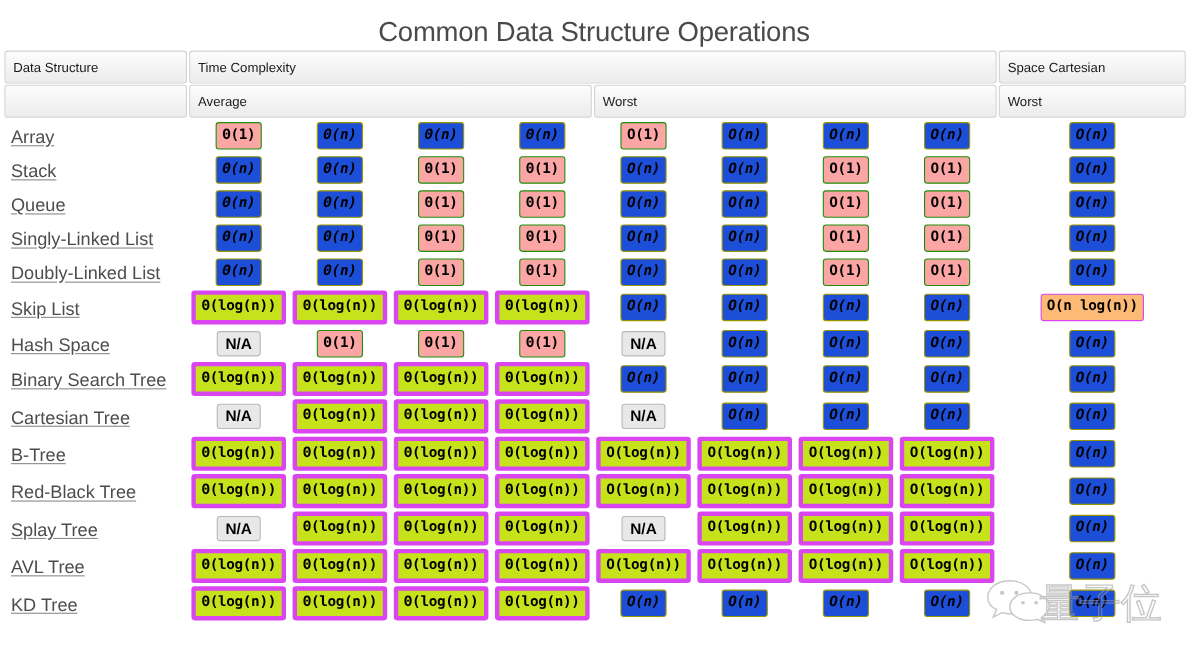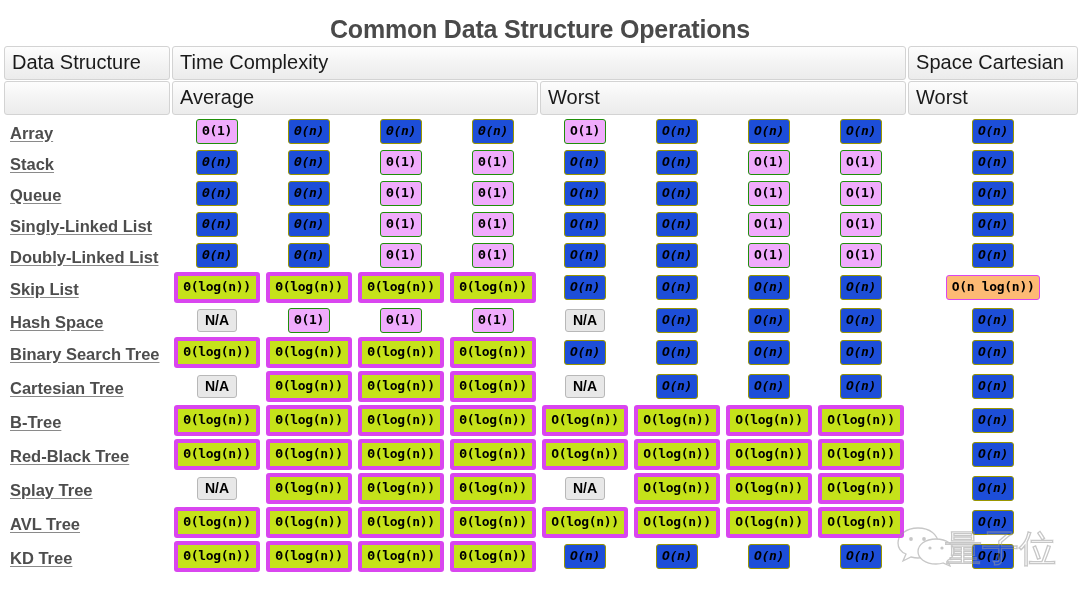--- a/index.html
+++ b/index.html
@@ -13,60 +13,59 @@
   }
   #page {
     position: relative;
     width: 1080px; height: 597px;
     background: #ffffff;
   }
   
   .page-title {
     text-align: center;
     font-size: 25px;
-    font-weight: bold;
+    font-weight: normal;
     color: #4a4a4a;
     letter-spacing: -0.2px;
     padding-top: 13px;
     margin: 0;
     height: 45px;
     line-height: 32px;
   }
   
   table.dst {
     border-collapse: separate;
     border-spacing: 2px 1px;
     width: 1076px;
     margin: 0 2px;
     table-layout: fixed;
   }
   th.hd {
     background: linear-gradient(to bottom, #fdfdfd 0%, #f2f2f2 60%, #ececec 100%);
     border: 1px solid #d3d3d3;
     border-radius: 3px;
-    font-size: 20px;
+    font-size: 12px;
     font-weight: normal;
     color: #1a1a1a;
     text-align: left;
     padding: 4px 7px 5px 7px;
     height: 30px;
     vertical-align: middle;
     white-space: nowrap;
     overflow: hidden;
   }
   th.hd.empty { color: transparent; }
   
   td.dsname {
     font-size: 16.5px;
     color: #4d4d4d;
     padding: 5px 2px 1px 6px;
     white-space: nowrap;
     vertical-align: middle;
     height: 30px;
-    font-weight: bold;
   }
   td.dsname a {
     color: #4d4d4d;
     text-decoration: underline;
     text-decoration-color: #8a8a8a;
     text-underline-offset: 2px;
   }
   td.cell {
     text-align: center;
     vertical-align: middle;
@@ -81,21 +80,21 @@
     font-weight: bold;
     line-height: 14px;
     padding: 4px 5px 5px 5px;
     border-radius: 3px;
     white-space: nowrap;
     color: #000000;
     letter-spacing: -0.3px;
   }
   .badge.c-yellow   { background: #1d4ed8; border: 1px solid #9a9600; font-style: italic; }
   .badge.c-lime     { background: #c5e21a; border: 4px solid #d946ef; }
-  .badge.c-green    { background: #f0abfc; border: 1px solid #1f8f0a; }
+  .badge.c-green    { background: #fca5a5; border: 1px solid #1f8f0a; }
   .badge.c-orange   { background: #fdba74; border: 1px solid #d946ef; }
   .badge.c-na {
     background: #e8e8e8;
     border: 1px solid #b8b8b8;
     font-family: "Liberation Sans", sans-serif;
     font-size: 14px;
     font-weight: bold;
     letter-spacing: 0;
     padding: 3px 7px 4px 7px;
   }

